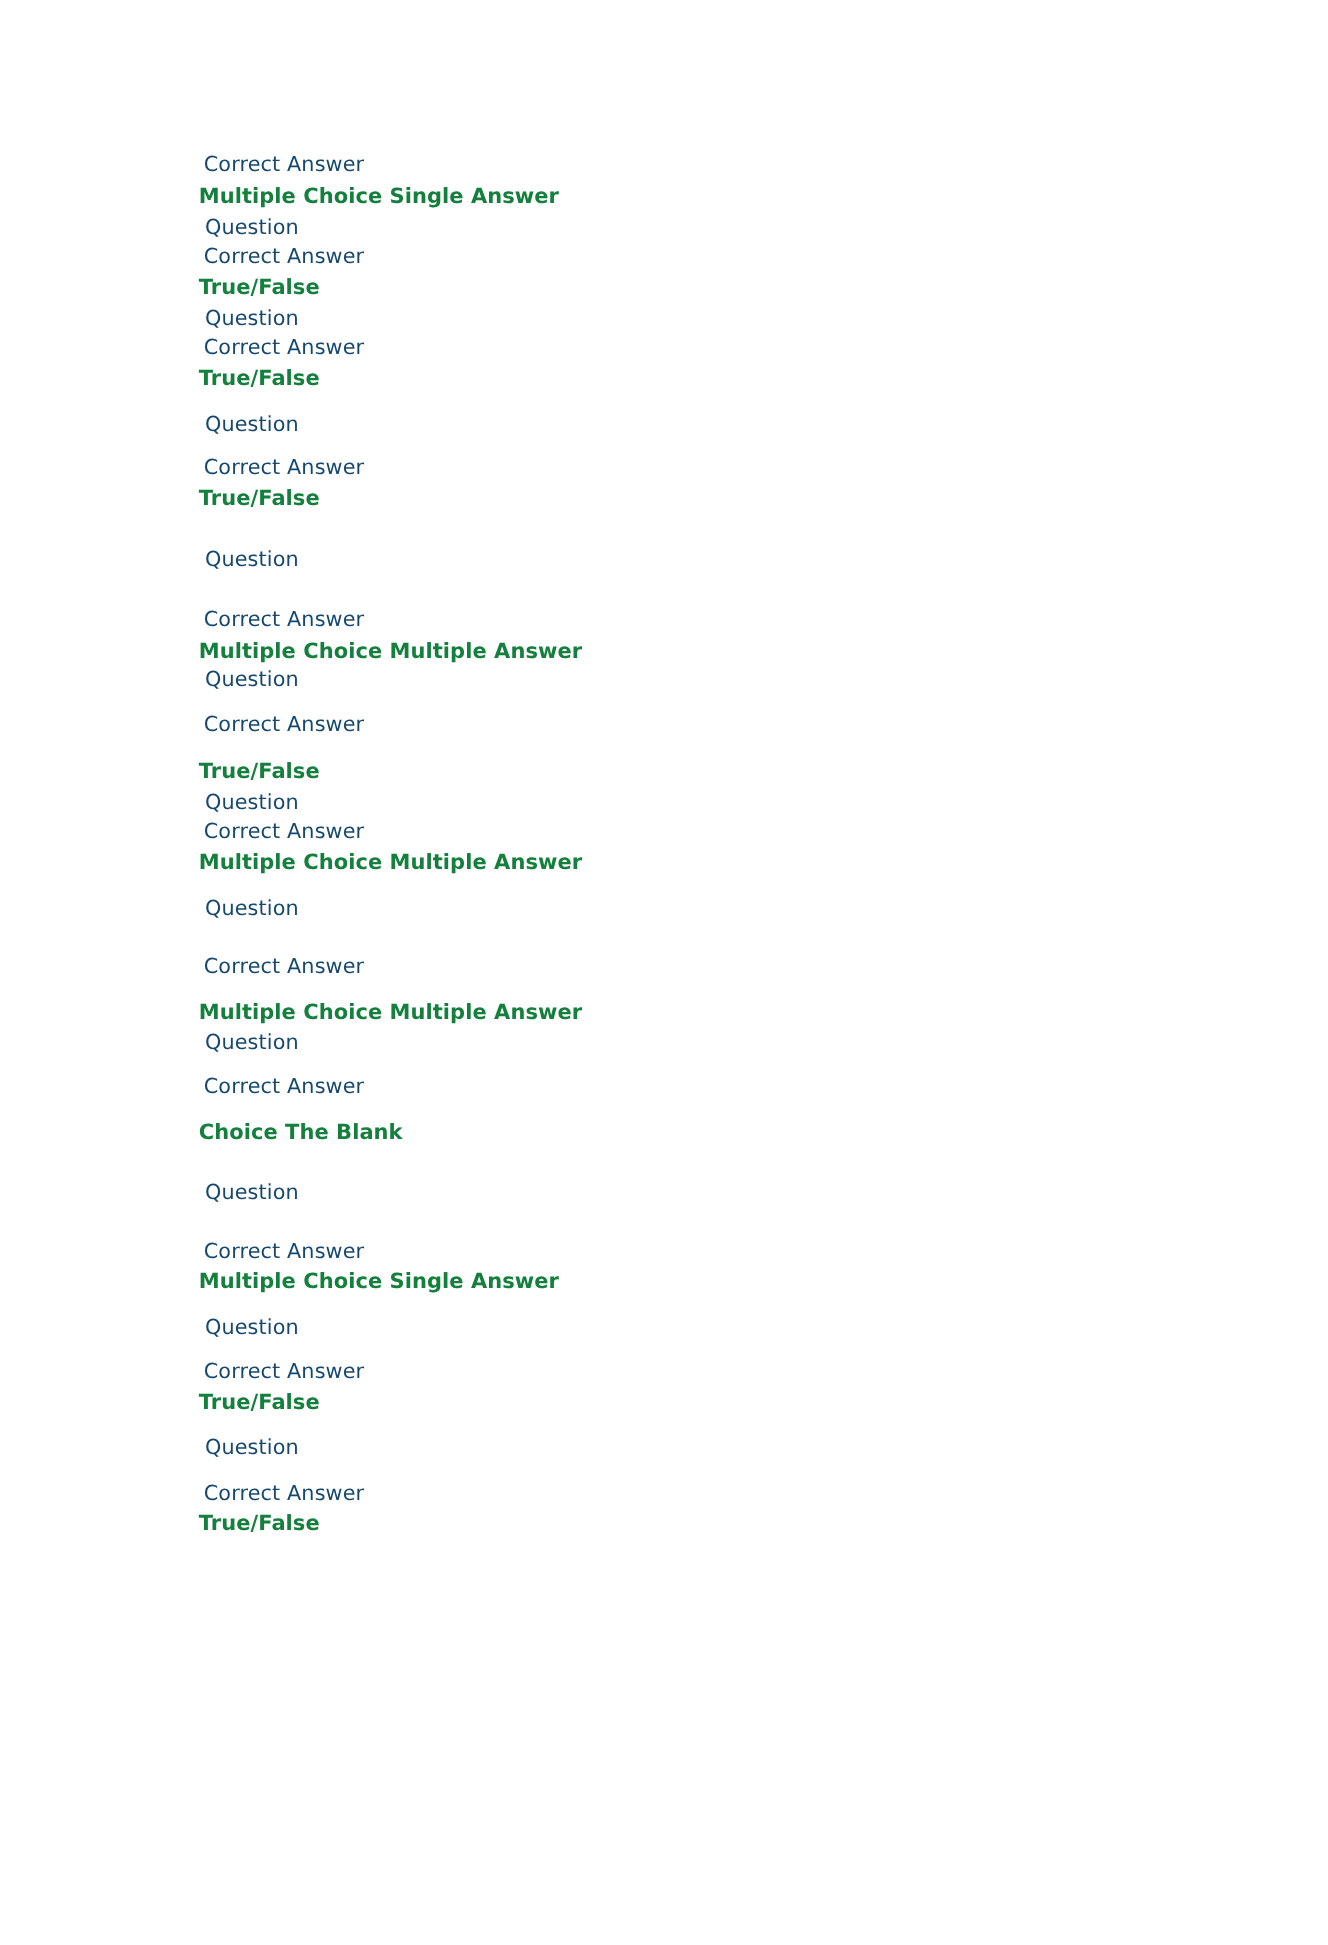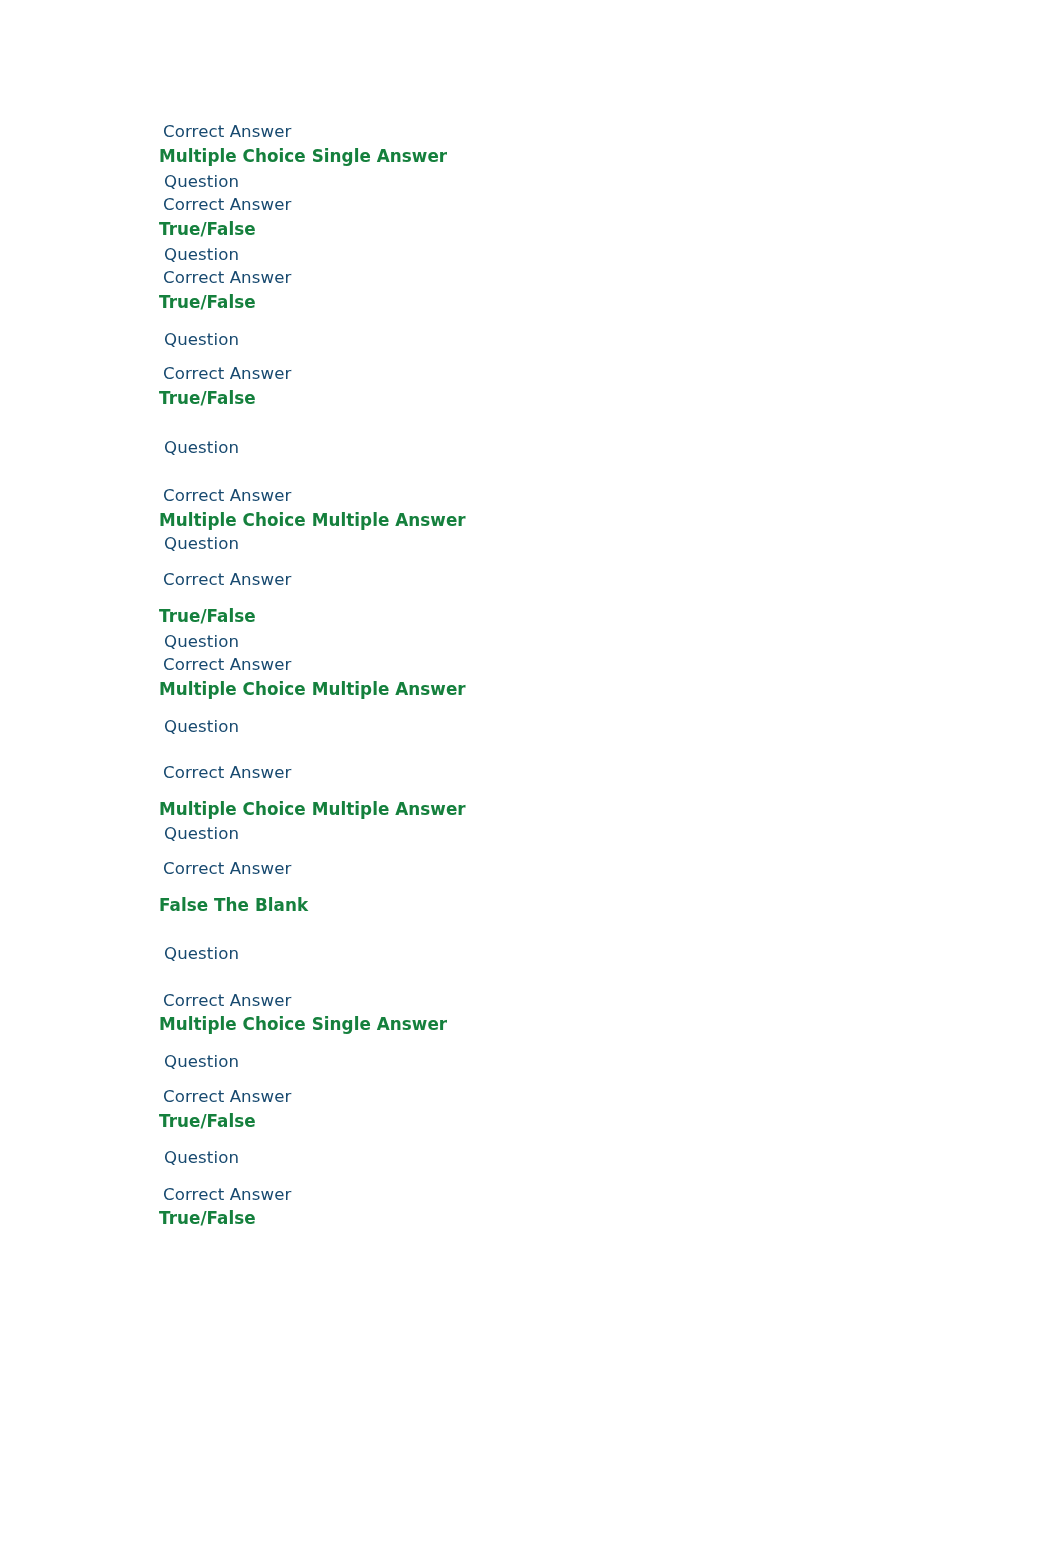--- a/index.html
+++ b/index.html
@@ -68,21 +68,21 @@
       <div class="line label" style="left: 163px; top: 572px;">Correct Answer</div>
       <div class="line heading" style="left: 159px; top: 608px;">True/False</div>
       <div class="line label" style="left: 164px; top: 634px;">Question</div>
       <div class="line label" style="left: 163px; top: 657px;">Correct Answer</div>
       <div class="line heading" style="left: 159px; top: 681px;">Multiple Choice Multiple Answer</div>
       <div class="line label" style="left: 164px; top: 719px;">Question</div>
       <div class="line label" style="left: 163px; top: 765px;">Correct Answer</div>
       <div class="line heading" style="left: 159px; top: 801px;">Multiple Choice Multiple Answer</div>
       <div class="line label" style="left: 164px; top: 826px;">Question</div>
       <div class="line label" style="left: 163px; top: 861px;">Correct Answer</div>
-      <div class="line heading" style="left: 159px; top: 897px;">False The Blank</div>
+      <div class="line heading" style="left: 159px; top: 897px;">Choice The Blank</div>
       <div class="line label" style="left: 164px; top: 946px;">Question</div>
       <div class="line label" style="left: 163px; top: 993px;">Correct Answer</div>
       <div class="line heading" style="left: 159px; top: 1016px;">Multiple Choice Single Answer</div>
       <div class="line label" style="left: 164px; top: 1054px;">Question</div>
       <div class="line label" style="left: 163px; top: 1089px;">Correct Answer</div>
       <div class="line heading" style="left: 159px; top: 1113px;">True/False</div>
       <div class="line label" style="left: 164px; top: 1150px;">Question</div>
       <div class="line label" style="left: 163px; top: 1187px;">Correct Answer</div>
       <div class="line heading" style="left: 159px; top: 1210px;">True/False</div>
     </div>

